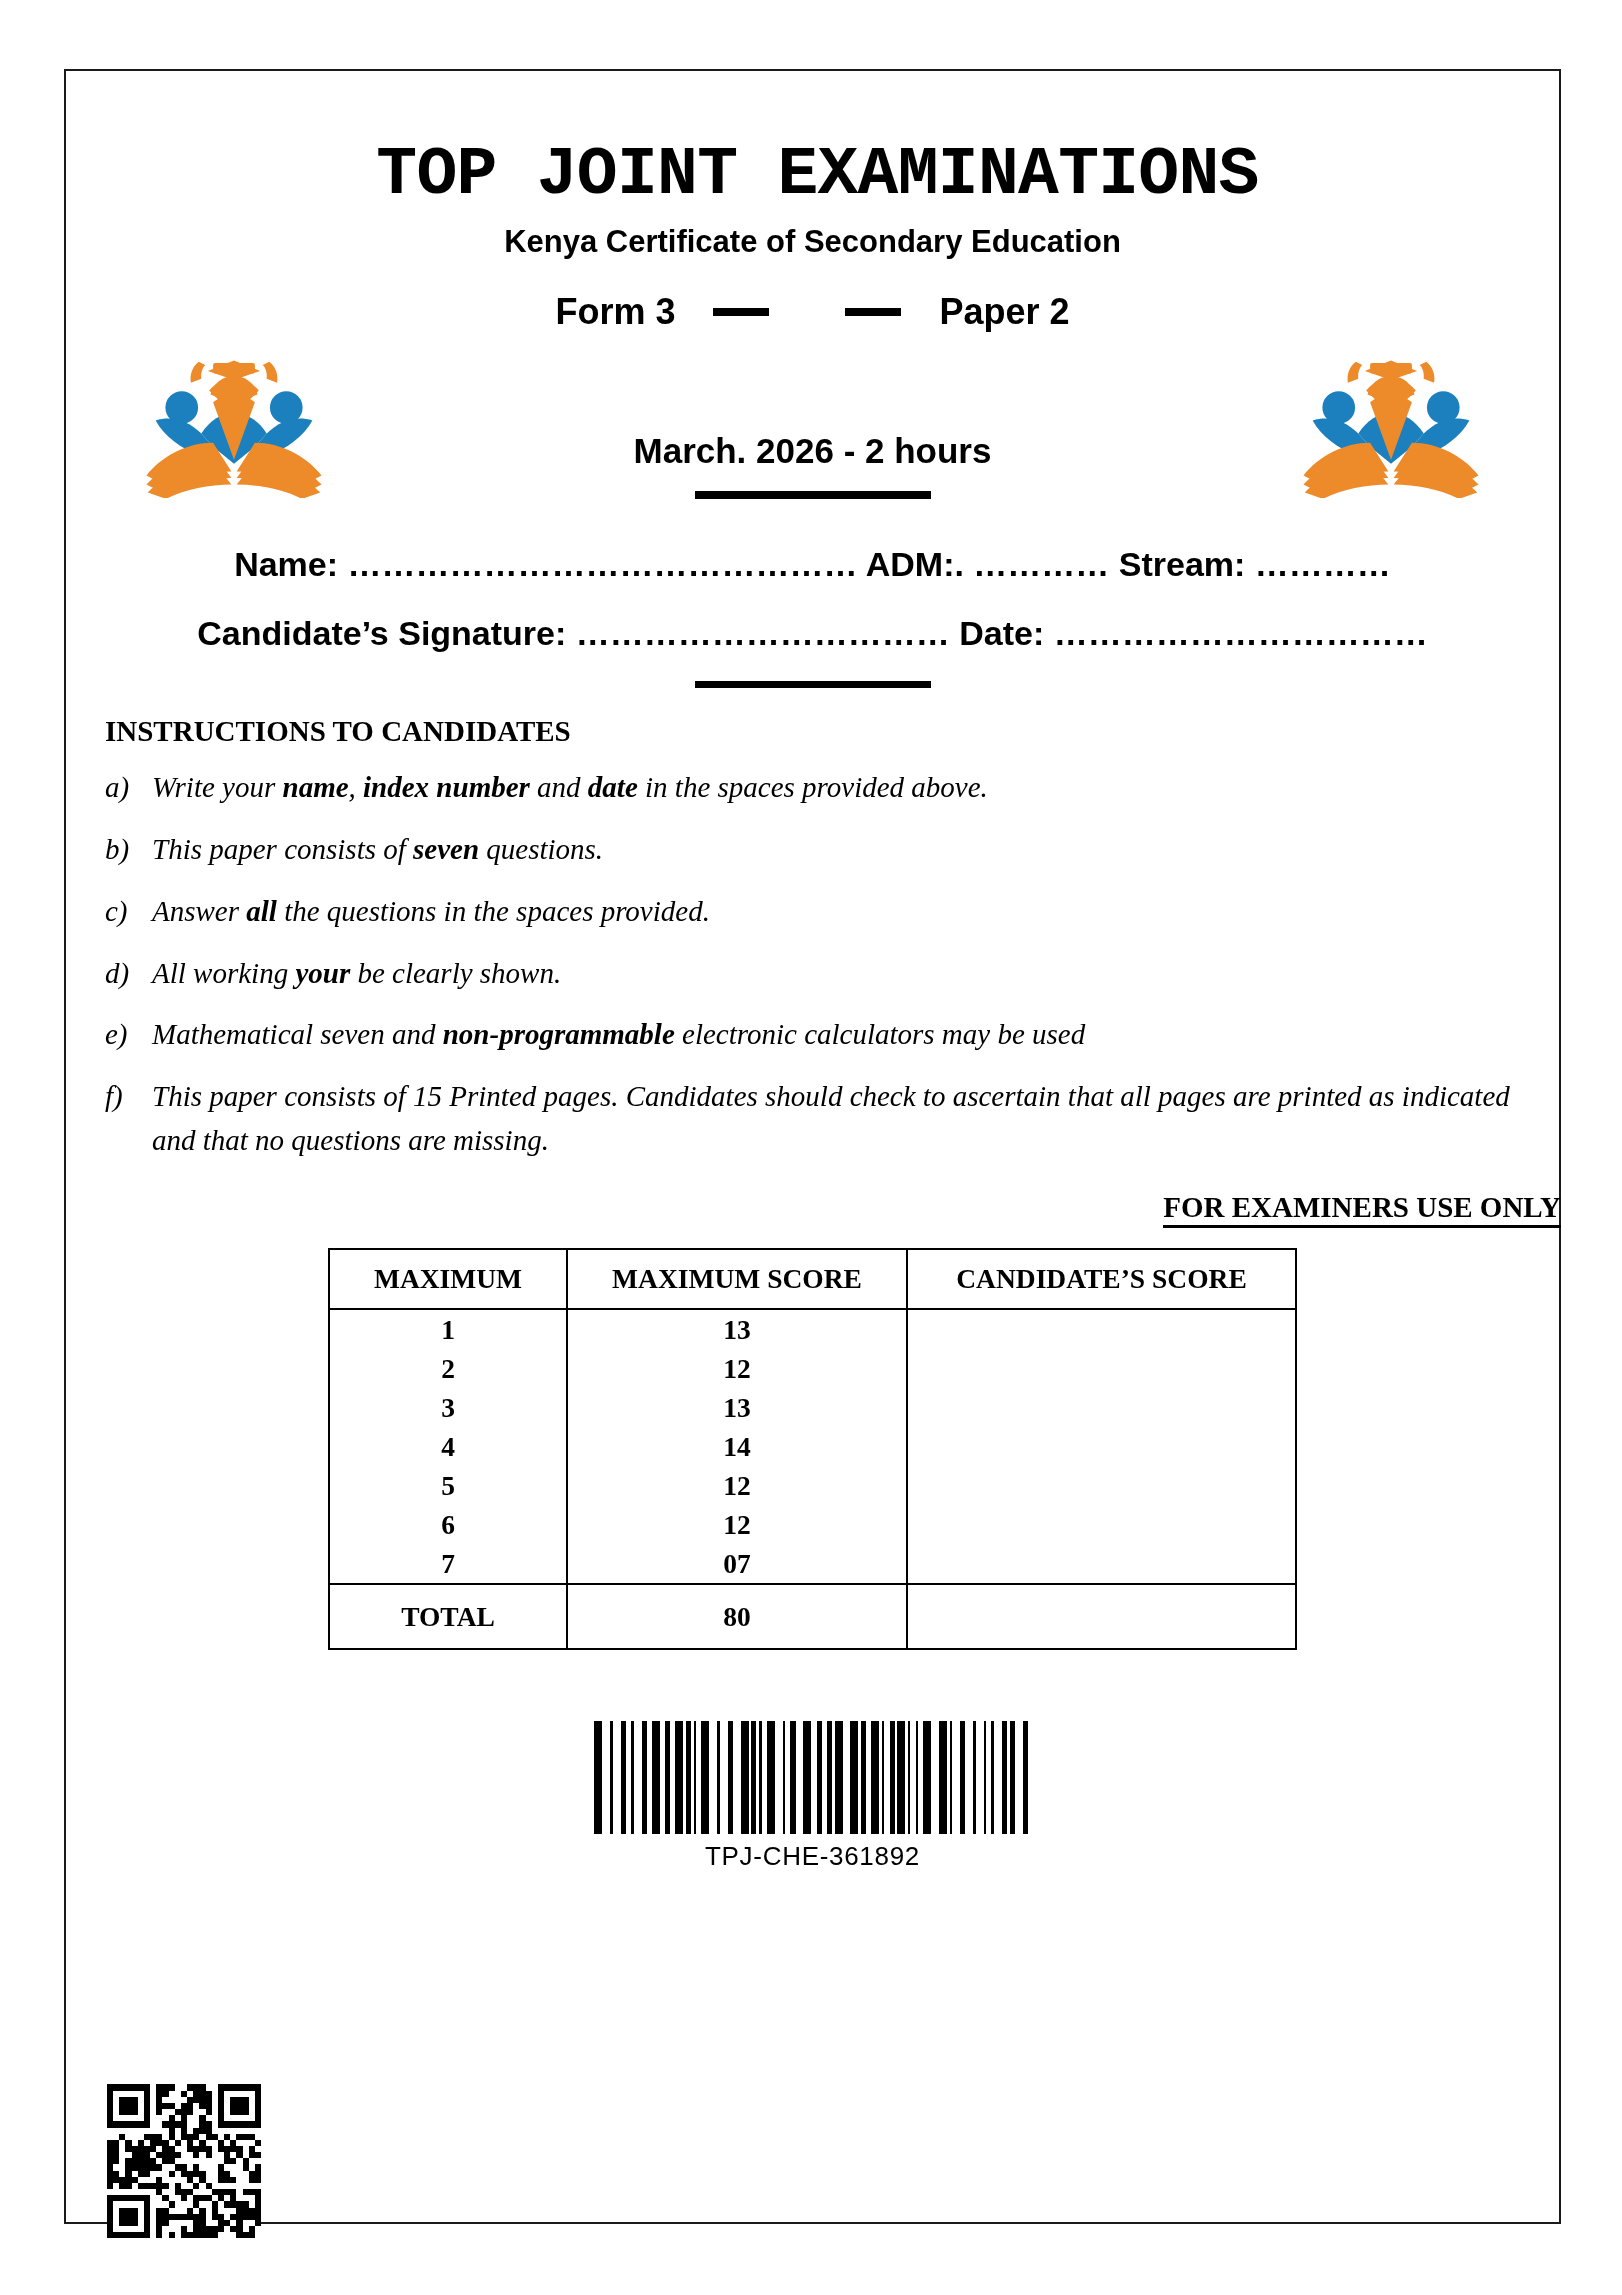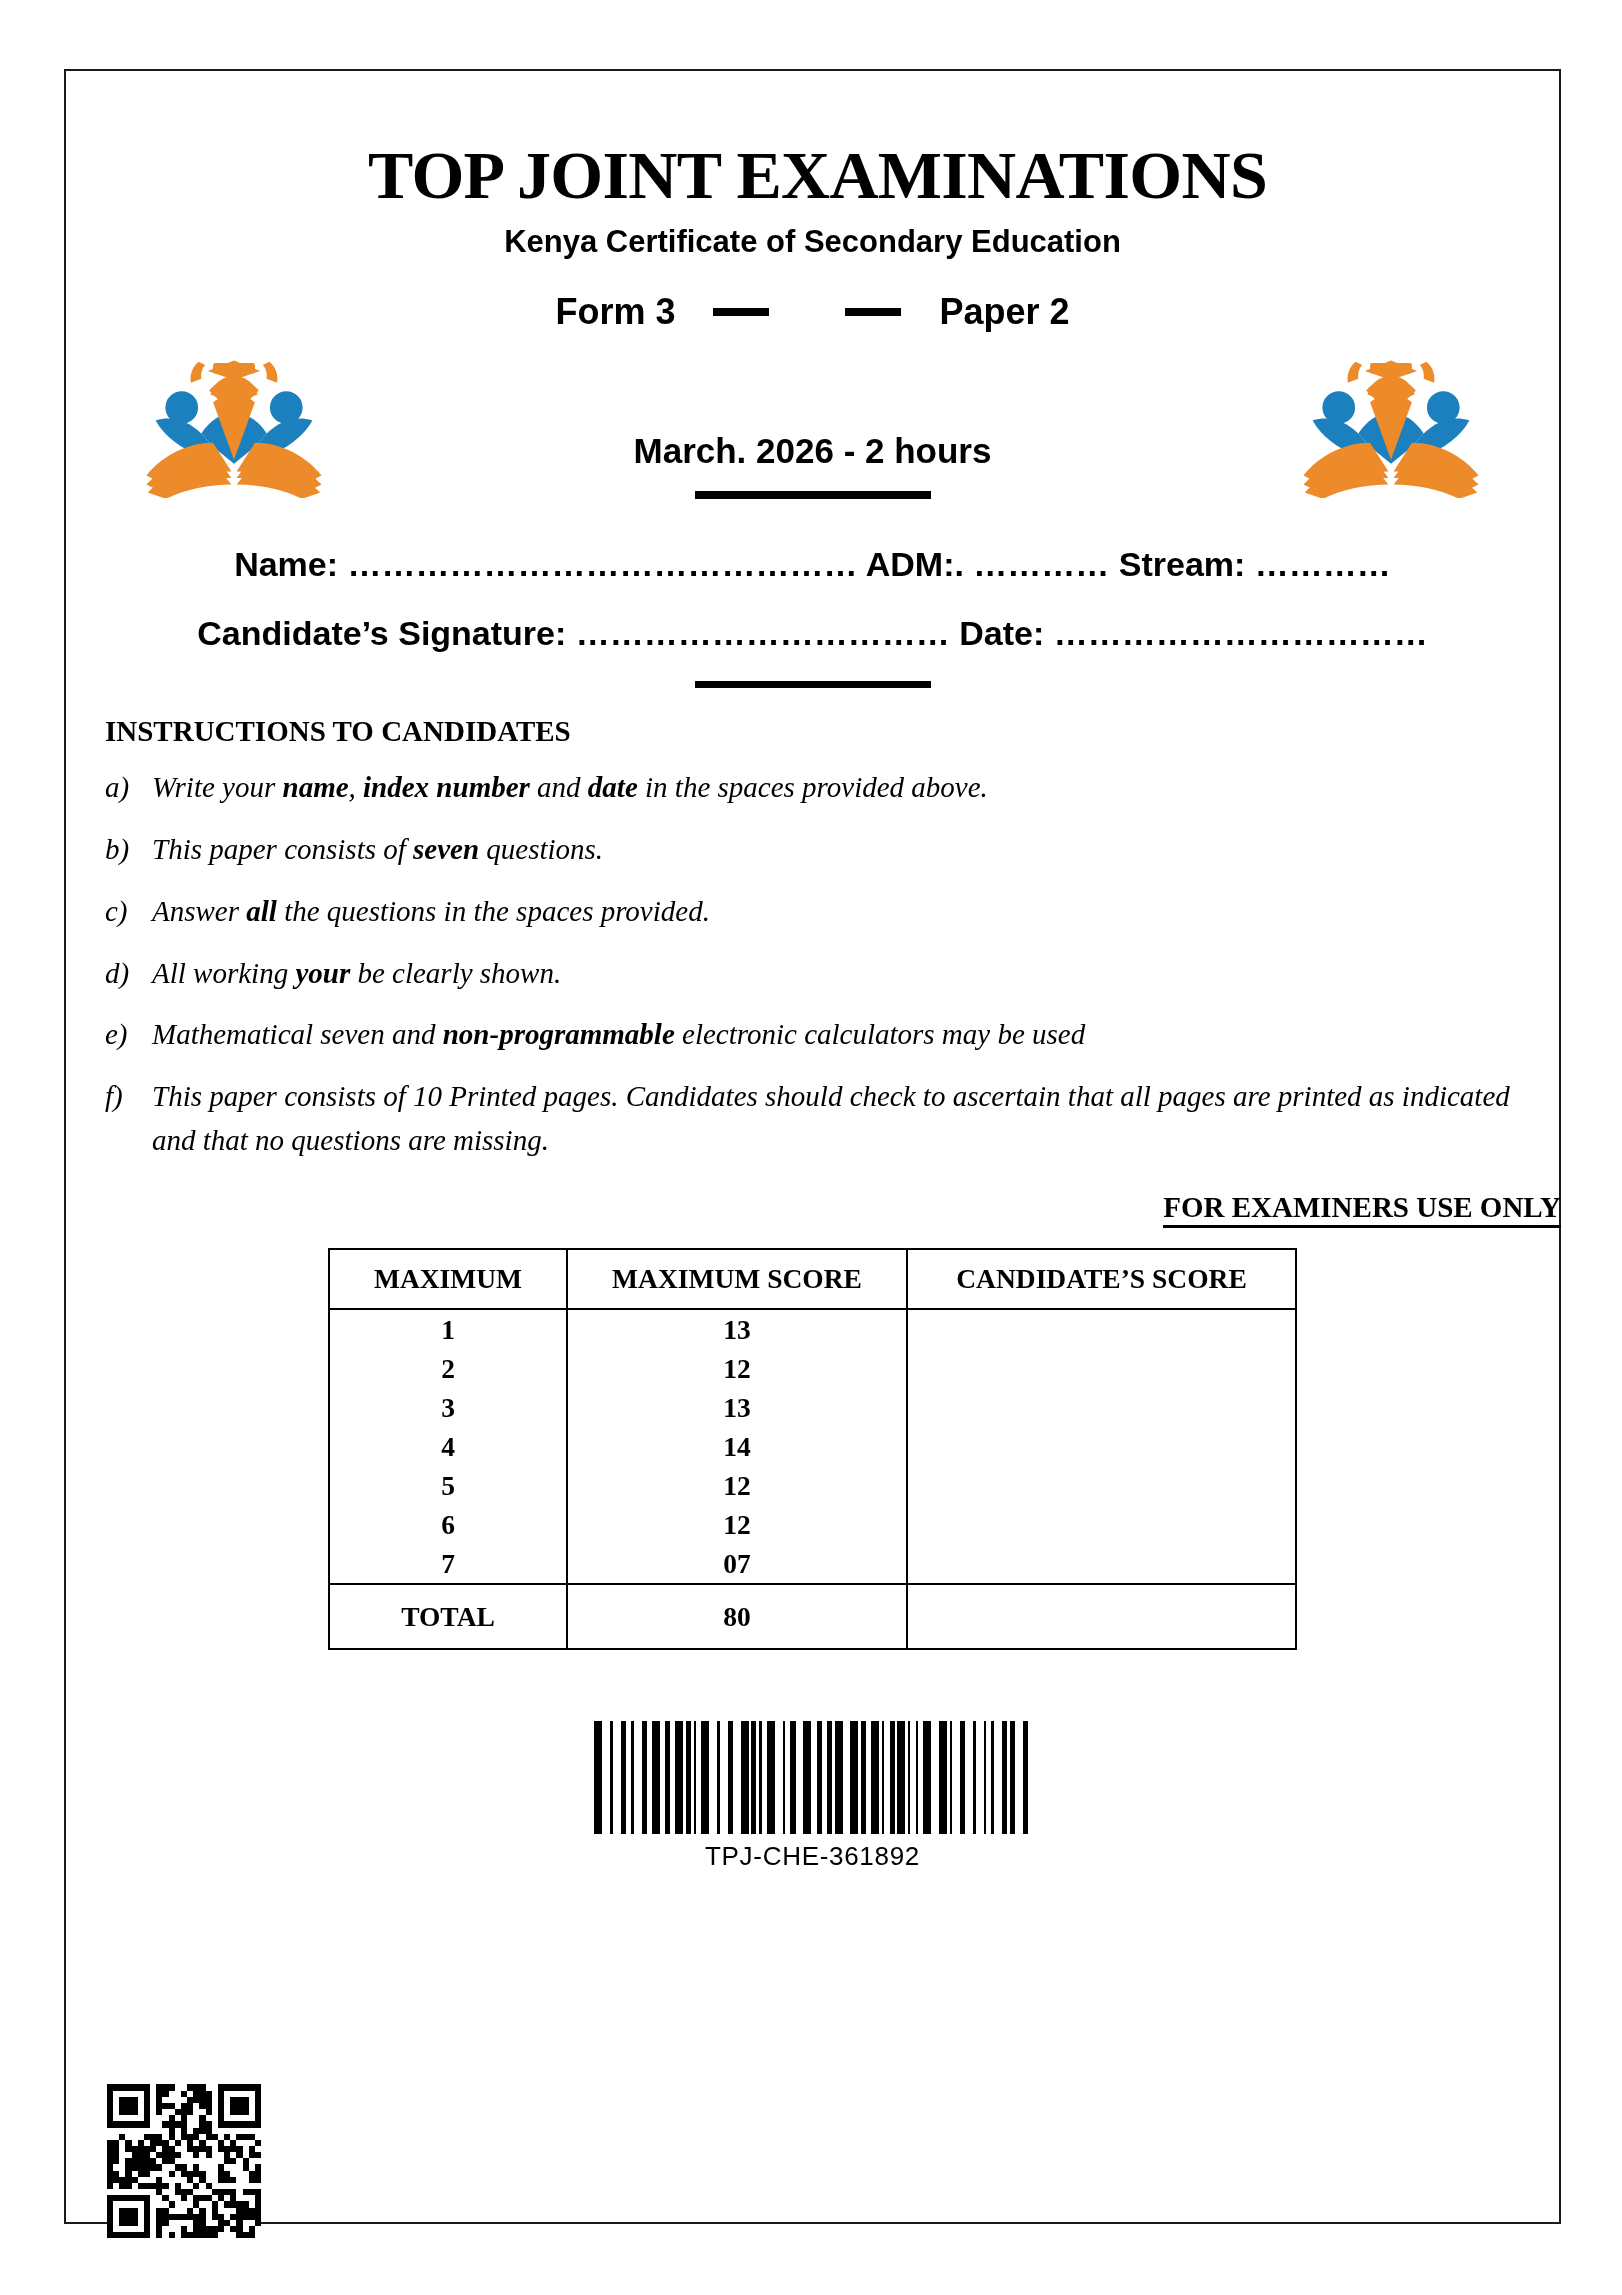--- a/index.html
+++ b/index.html
@@ -32,21 +32,21 @@
     left: 64px;
     top: 69px;
     width: 1497px;
     height: 2155px;
     box-sizing: border-box;
   }
 
   
   .exam-title {
     text-align: center;
-    font-family: Liberation Serif, serif;
+    font-family: Liberation Mono, monospace;
     font-weight: bold;
     font-size: 68px;
     letter-spacing: -0.7px;
     line-height: 1.0;
     margin-top: 72px;
     padding-left: 10px;
   }
   .exam-subtitle {
     text-align: center;
     font-family: "Liberation Sans", sans-serif;
@@ -363,21 +363,21 @@
         <li class="instr-item">
           <span class="instr-marker">d)</span>
           <span class="instr-text"><span>All working </span><b>your</b><span> be clearly shown.</span></span>
         </li>
         <li class="instr-item">
           <span class="instr-marker">e)</span>
           <span class="instr-text"><span>Mathematical seven and </span><b>non-programmable</b><span> electronic calculators may be used</span></span>
         </li>
         <li class="instr-item">
           <span class="instr-marker">f)</span>
-          <span class="instr-text"><span>This paper consists of 10 Printed pages. Candidates should check to ascertain that all pages are printed as indicated and that no questions are missing.</span></span>
+          <span class="instr-text"><span>This paper consists of 15 Printed pages. Candidates should check to ascertain that all pages are printed as indicated and that no questions are missing.</span></span>
         </li>
       </ul>
   </div>
 
   <div class="examiners-heading">
     <span>FOR EXAMINERS USE ONLY</span>
   </div>
 
   <table class="score-table">
     <colgroup>

